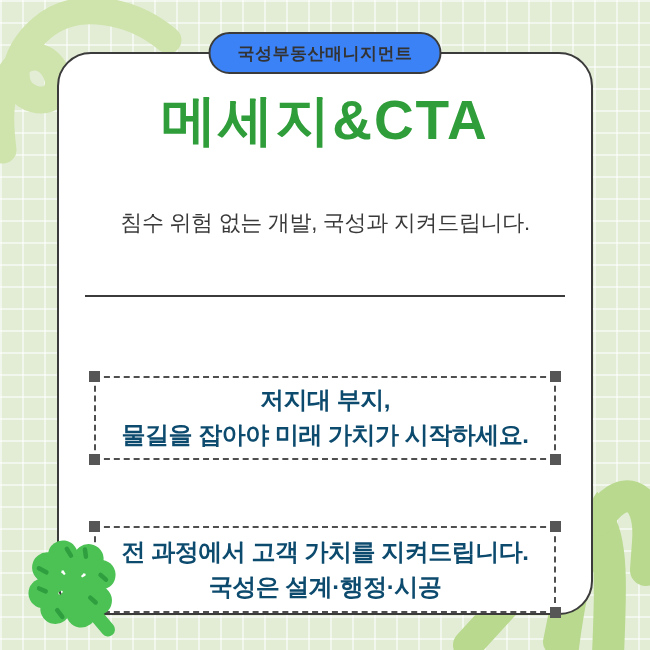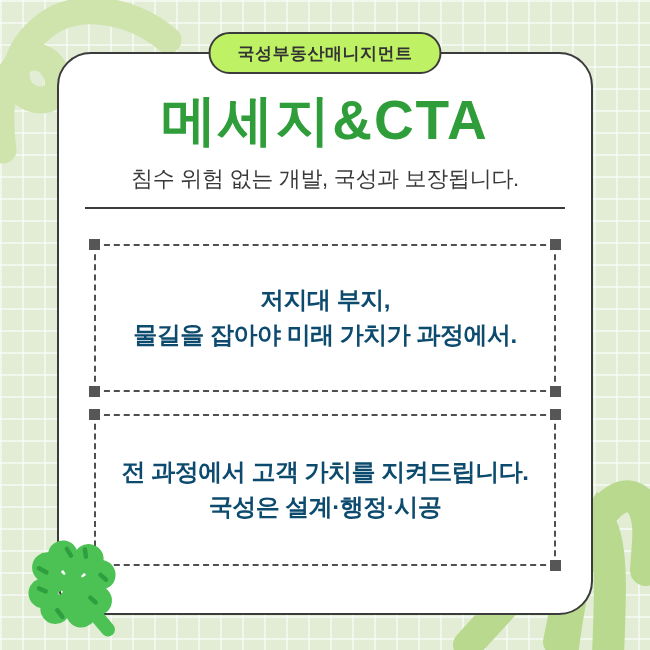--- a/index.html
+++ b/index.html
@@ -30,36 +30,36 @@
     z-index: 2;
   }
 
   .badge {
     position: absolute;
     left: 325px; top: 32px;
     transform: translateX(-50%);
     height: 42px;
     padding: 0 27px;
     display: flex; align-items: center; justify-content: center;
-    background: #bef264;
+    background: #3b82f6;
     border: 2px solid #3b3b3b;
     border-radius: 999px;
     z-index: 4;
     font-size: 17px;
     font-weight: 700;
     color: #333333;
     letter-spacing: .5px;
     white-space: nowrap;
   }
 
   .card-inner {
     position: relative;
     width: 100%; height: 100%;
     padding-top: 38px;
-    display: flex; flex-direction: column; align-items: center;
+    display: flex; flex-direction: column; align-items: center; gap: 44px;
   }
 
   .title {
     font-size: 55px;
     font-weight: 800;
     letter-spacing: 2px;
     color: #2f9e3a;
     line-height: 1.05;
     text-align: center;
   }
@@ -124,31 +124,31 @@
     <path d="M 132,185 C 140,120 150,78 168,50 C 184,72 180,132 178,185" stroke-width="32"></path>
     <path d="M 168,50 C 190,12 222,20 218,72 L 216,100" stroke-width="32"></path>
   </g>
 </svg>
 
 <div class="card">
   <div class="card-inner">
 
     <div class="title">메세지&amp;CTA</div>
 
-    <div class="subtitle">침수 위험 없는 개발, 국성과 보장됩니다.</div>
+    <div class="subtitle">침수 위험 없는 개발, 국성과 지켜드립니다.</div>
 
     <hr class="divider">
 
     <div class="msg-box first">
       <span class="corner tl"></span>
       <span class="corner tr"></span>
       <span class="corner bl"></span>
       <span class="corner br"></span>
       <div class="msg-line">저지대 부지,</div>
-      <div class="msg-line">물길을 잡아야 미래 가치가 과정에서.</div>
+      <div class="msg-line">물길을 잡아야 미래 가치가 시작하세요.</div>
     </div>
 
     <div class="msg-box second">
       <span class="corner tl"></span>
       <span class="corner tr"></span>
       <span class="corner bl"></span>
       <span class="corner br"></span>
       <div class="msg-line">전 과정에서 고객 가치를 지켜드립니다.</div>
       <div class="msg-line">국성은 설계·행정·시공</div>
     </div>

